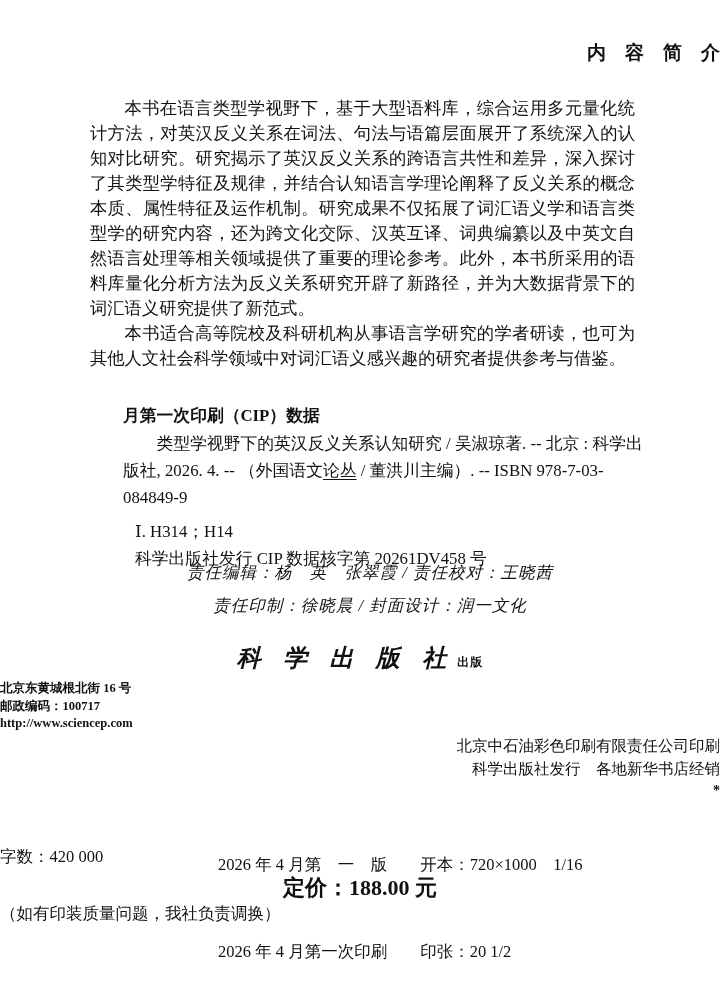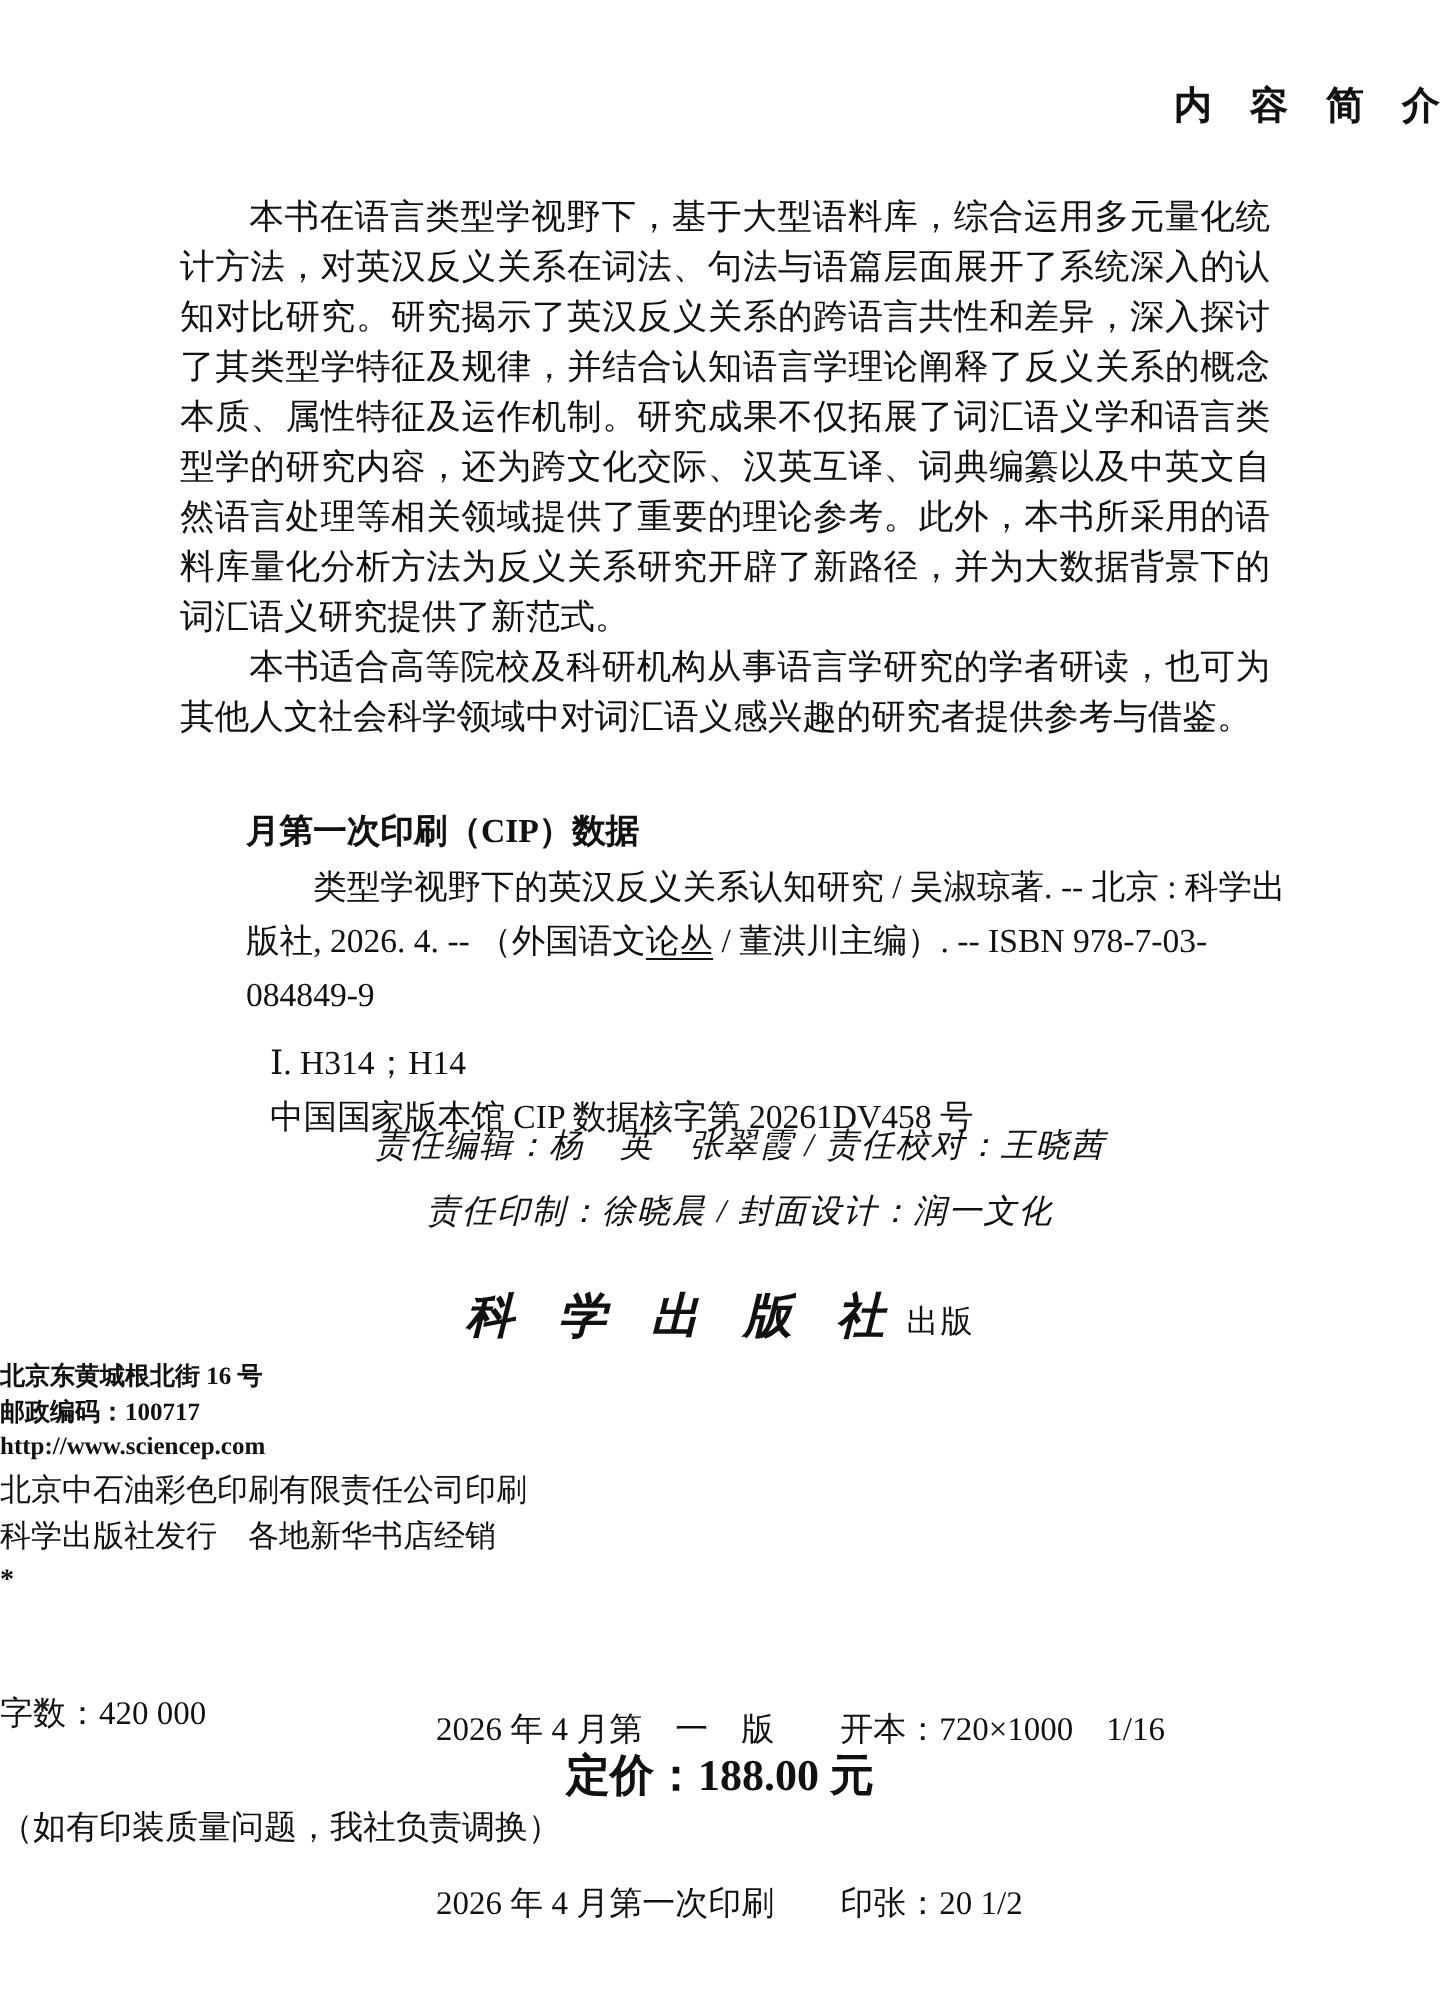--- a/index.html
+++ b/index.html
@@ -48,30 +48,30 @@
 
   .pub-logo {
     position: absolute; top: 642px; left: 0; width: 720px;
     text-align: center;
   }
   .logo-script {
     font-size: 24px; font-weight: bold; font-style: italic;
     letter-spacing: 7px;
     font-family: "DejaVu Serif", serif;
   }
-  .logo-suffix { font-size: 16px; letter-spacing: 1px; }
+  .logo-suffix { font-size: 12px; letter-spacing: 1px; font-weight: bold; }
 
   .pub-addr {
     position: absolute; top: 680px; left: 0; width: 720px;
     font-size: 12.5px; font-weight: bold; line-height: 17.5px;
   }
 
   .pub-print {
     position: absolute; top: 734px; left: 0; width: 720px;
-    text-align: left;
+    text-align: right;
     font-size: 15.5px; line-height: 23px;
   }
   .separator { font-weight: bold; font-size: 14px; line-height: 22px; }
 
   .edition {
     position: absolute; top: 792px; left: 218px;
     font-size: 16.5px; line-height: 29px;
     white-space: pre;
   }
 
@@ -100,21 +100,21 @@
     <p>本书适合高等院校及科研机构从事语言学研究的学者研读，也可为其他人文社会科学领域中对词汇语义感兴趣的研究者提供参考与借鉴。</p>
   </div>
 
   <div class="cip">
     <div class="cip-header">月第一次印刷（CIP）数据</div>
     <p class="cip-entry">
       <span class="line1">类型学视野下的英汉反义关系认知研究 / 吴淑琼著. -- 北京 : 科学出</span>
       <span class="line2"><span>版社, 2026. 4. -- （外国语文</span><span class="series-underline">论丛</span><span> / 董洪川主编）. -- ISBN 978-7-03-084849-9</span></span>
     </p>
     <div class="cip-class">Ⅰ. H314；H14</div>
-    <div class="cip-record">中国国家版本馆 CIP 数据核字第 20261DV458 号</div>
+    <div class="cip-record">科学出版社发行 CIP 数据核字第 20261DV458 号</div>
   </div>
 
   <div class="credits">
     <div>责任编辑：杨　英　张翠霞 / 责任校对：王晓茜</div>
     <div>责任印制：徐晓晨 / 封面设计：润一文化</div>
   </div>
 
   <div class="pub-logo">
     <span class="logo-script">科 学 出 版 社</span>
     <span class="logo-suffix">出版</span>

